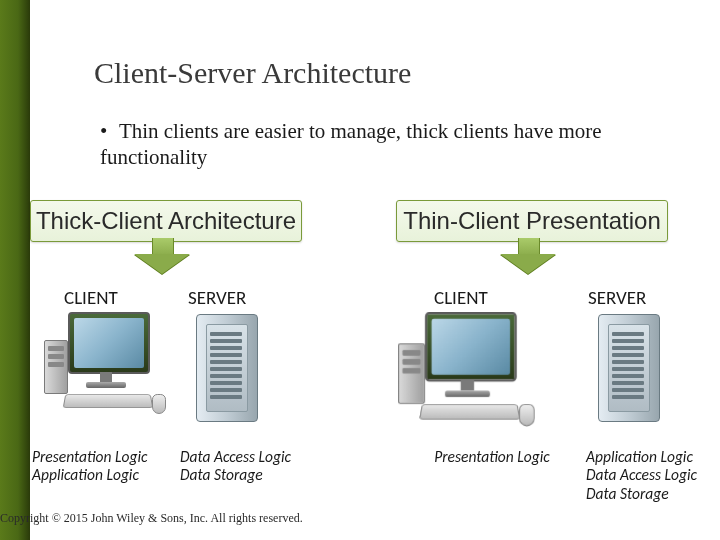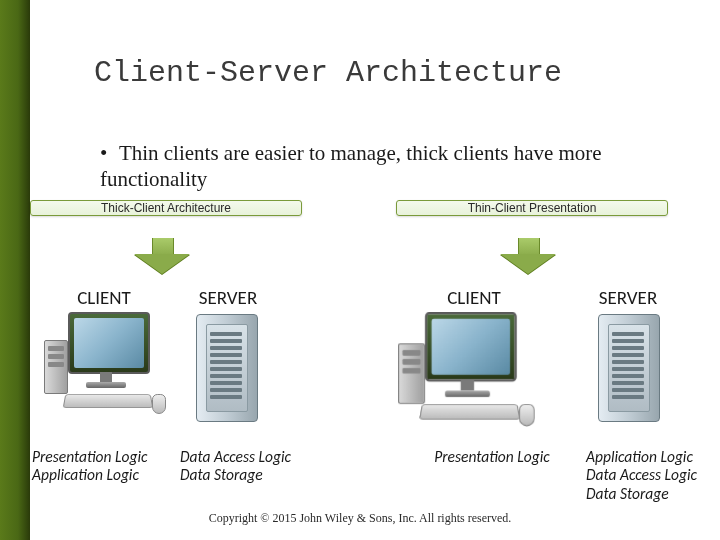--- a/index.html
+++ b/index.html
@@ -18,46 +18,45 @@
     width: 30px;
     height: 540px;
     background: linear-gradient(to right, #5a7a1a 0%, #4a6815 60%, #2a3a0a 100%);
   }
   .title {
     position: absolute;
     left: 94px;
     top: 56px;
     font-size: 30px;
     color: #3a3a3a;
-    font-family: Liberation Mono, monospace;
+    font-family: Liberation Serif, serif;
   }
   .bullet-row {
     position: absolute;
     left: 100px;
     top: 118px;
     right: 40px;
     font-size: 21px;
     color: #1a1a1a;
     line-height: 1.25;
-    margin-top: 22px;
   }
   .bullet-row .dot {
     display: inline-block;
     width: 14px;
   }
   .arch-label {
     position: absolute;
     background: linear-gradient(to bottom, #f4f9ec, #e8f2da);
     border: 1px solid #7a9a3a;
     border-radius: 3px;
     font-family: Arial, Helvetica, sans-serif;
-    font-size: 12px;
+    font-size: 24px;
     color: #2a2a2a;
     text-align: center;
-    padding: 0 0;
+    padding: 6px 0;
     box-shadow: 0 1px 2px rgba(0,0,0,0.15);
   }
   .arch-thick { left: 30px; top: 200px; width: 270px; }
   .arch-thin  { left: 396px; top: 200px; width: 270px; }
 
   .arrow {
     position: absolute;
     width: 56px;
     height: 36px;
   }
@@ -79,21 +78,20 @@
     filter: drop-shadow(0 1px 0 #5a7a1a);
   }
   .arrow-thick { left: 134px; top: 238px; }
   .arrow-thin  { left: 500px; top: 238px; }
 
   .col-label {
     position: absolute;
     font-family: Calibri, Arial, sans-serif;
     font-size: 19px;
     color: #1a1a1a;
-    text-align: center;
   }
   .lbl-client1 { left: 64px;  top: 286px; width: 80px; }
   .lbl-server1 { left: 188px; top: 286px; width: 80px; }
   .lbl-client2 { left: 434px; top: 286px; width: 80px; }
   .lbl-server2 { left: 588px; top: 286px; width: 80px; }
 
   
   .client-ico {
     position: absolute;
     width: 120px;
@@ -208,21 +206,20 @@
   }
   .logic1 { left: 32px;  top: 448px; width: 150px; }
   .logic2 { left: 180px; top: 448px; width: 150px; }
   .logic3 { left: 412px; top: 448px; width: 160px; text-align: center;}
   .logic4 { left: 586px; top: 448px; width: 140px; }
 
   .footer {
     position: absolute;
     left: 0; right: 0;
     bottom: 14px;
-    text-align: center;
     font-size: 12px;
     color: #2a2a2a;
     font-family: 'Times New Roman', serif;
   }
 </style>
 </head>
 <body>
 
 <div class="sidebar"></div>
 

